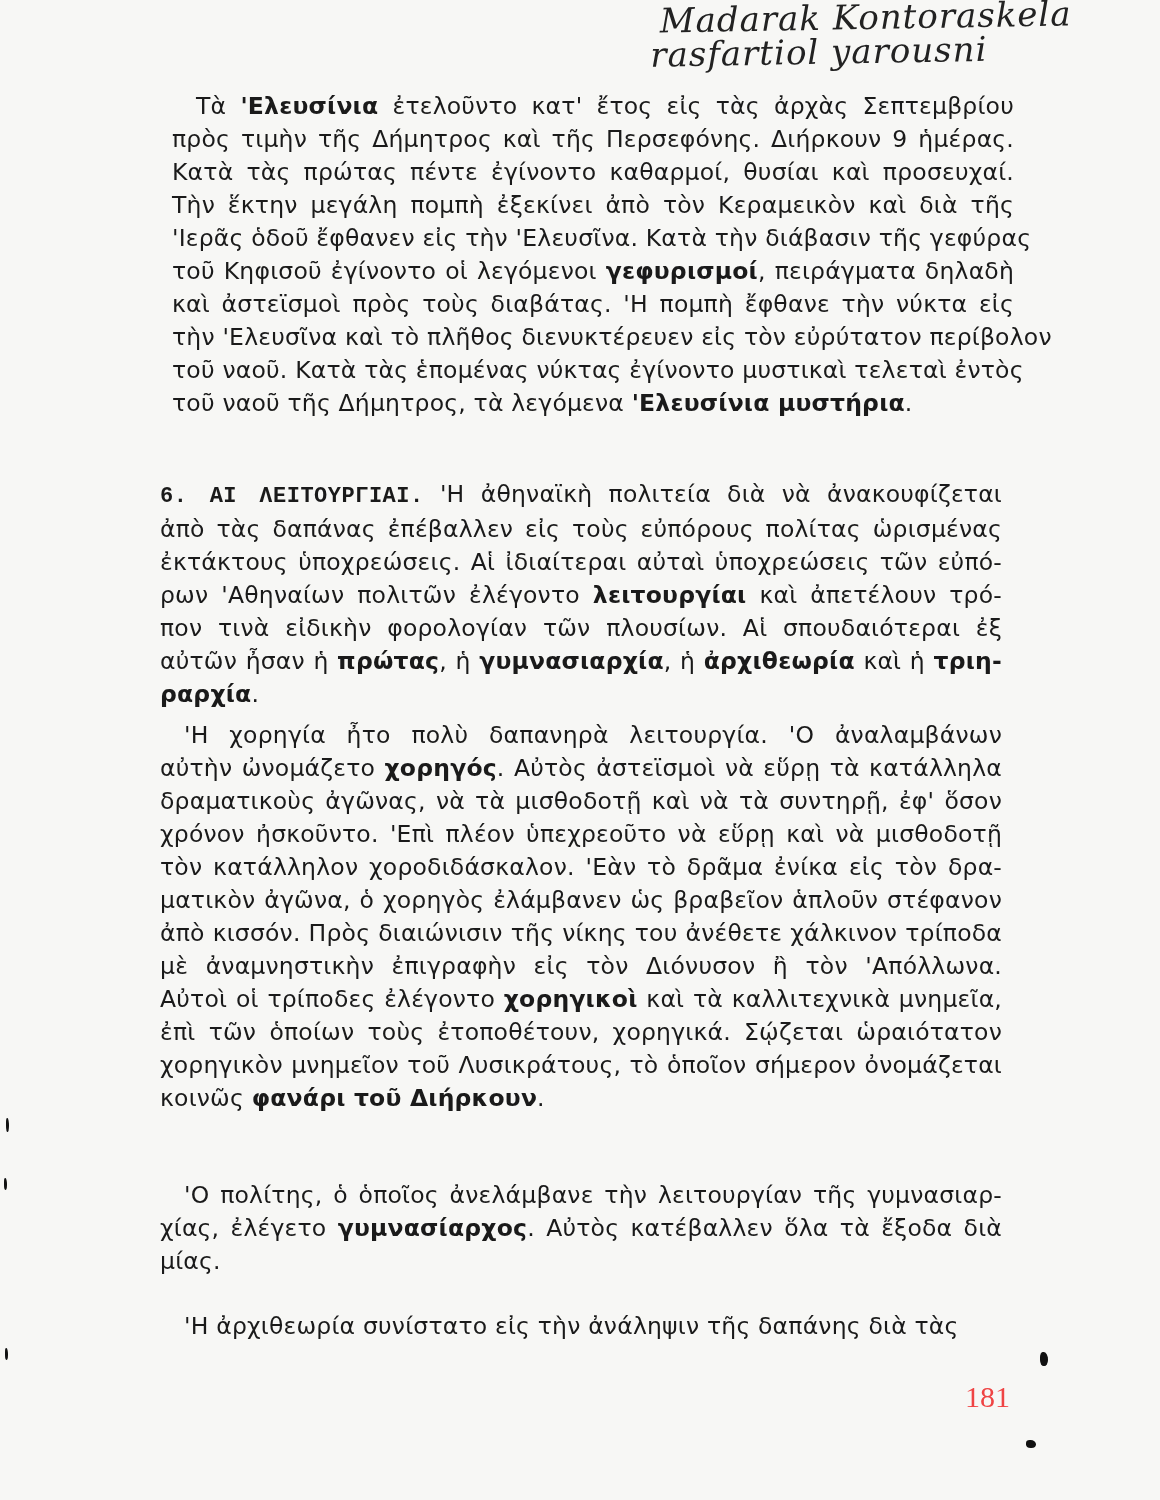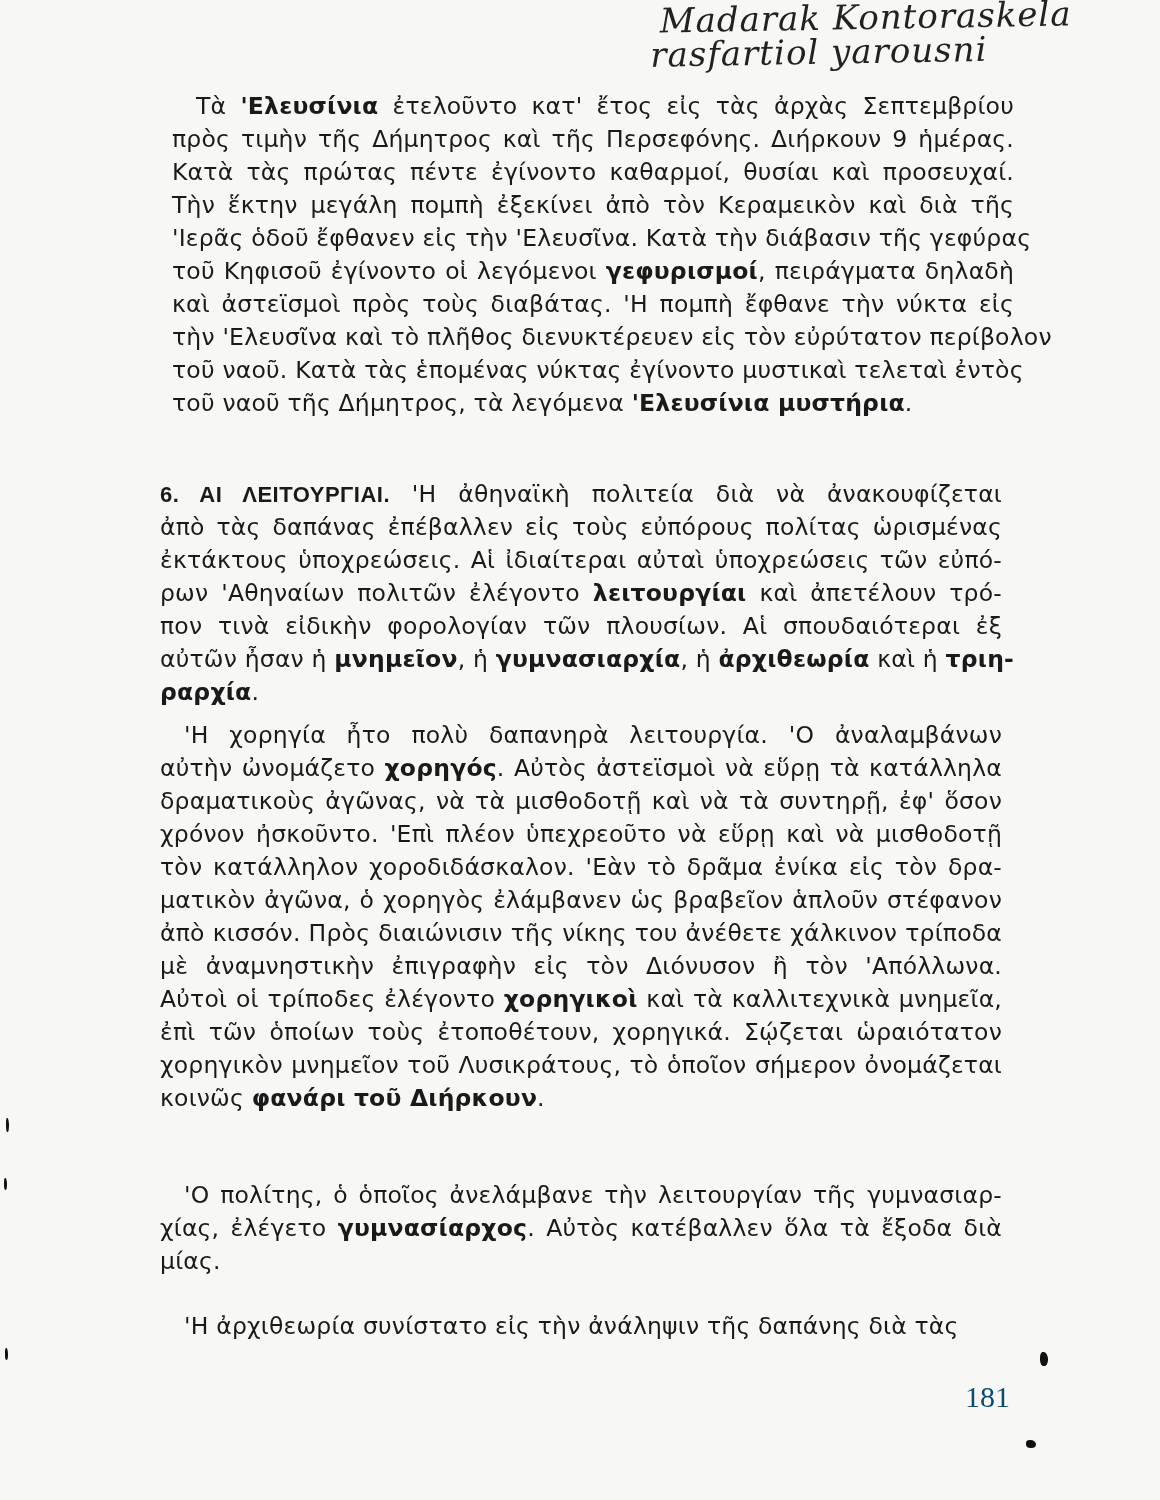--- a/index.html
+++ b/index.html
@@ -20,29 +20,29 @@
   .hw2 { margin-left: -10px; }
   .text-block {
     position: absolute; left: 160px; width: 842px;
     font-size: 23.5px; line-height: 33px;
     text-align: justify; letter-spacing: 0.2px;
   }
   .line { white-space: nowrap; text-align-last: justify; text-align: justify; display: block; }
   .line.last { text-align-last: left; }
   .indent { padding-left: 24px; }
   .b { font-weight: bold; }
-  .heading { font-family: Liberation Sans, sans-serif; font-weight: bold; font-size: 22px; letter-spacing: 0.5px; }
+  .heading { font-family: Liberation Mono, monospace; font-weight: bold; font-size: 22px; letter-spacing: 0.5px; }
   #p1 { top: 90px; margin-left: 12px; }
   #p2 { top: 478px; }
   #p3 { top: 719px; }
   #p4 { top: 1179px; }
   #p5 { top: 1310px; }
   .page-number {
     position: absolute; left: 965px; top: 1380px;
-    font-family: "Liberation Serif", serif; font-size: 30px; color: #0c4a6e;
+    font-family: "Liberation Serif", serif; font-size: 30px; color: #ef4444;
   }
   .mark { position: absolute; background: #111; border-radius: 40% 60% 50% 50%; }
 </style>
 </head>
 <body>
 
 <div class="page">
 
   <div class="handwriting">
     <div>Madarak   Kontoraskela</div>
@@ -60,21 +60,21 @@
       <span class="line"><span>τὴν 'Ελευσῖνα καὶ τὸ πλῆθος διενυκτέρευεν εἰς τὸν εὐρύτατον περίβολον</span></span>
       <span class="line"><span>τοῦ ναοῦ. Κατὰ τὰς ἑπομένας νύκτας ἐγίνοντο μυστικαὶ τελεταὶ ἐντὸς</span></span>
       <span class="line last"><span>τοῦ ναοῦ τῆς Δήμητρος, τὰ λεγόμενα </span><span class="b">'Ελευσίνια μυστήρια</span><span>.</span></span>
     </div>
   <div class="text-block" id="p2">
       <span class="line"><span class="heading">6. ΑΙ ΛΕΙΤΟΥΡΓΙΑΙ.</span><span> 'Η ἀθηναϊκὴ πολιτεία διὰ νὰ ἀνακουφίζεται</span></span>
       <span class="line"><span>ἀπὸ τὰς δαπάνας ἐπέβαλλεν εἰς τοὺς εὐπόρους πολίτας ὡρισμένας</span></span>
       <span class="line"><span>ἐκτάκτους ὑποχρεώσεις. Αἱ ἰδιαίτεραι αὐταὶ ὑποχρεώσεις τῶν εὐπό-</span></span>
       <span class="line"><span>ρων 'Αθηναίων πολιτῶν ἐλέγοντο </span><span class="b">λειτουργίαι</span><span> καὶ ἀπετέλουν τρό-</span></span>
       <span class="line"><span>πον τινὰ εἰδικὴν φορολογίαν τῶν πλουσίων. Αἱ σπουδαιότεραι ἐξ</span></span>
-      <span class="line"><span>αὐτῶν ἦσαν ἡ </span><span class="b">μνημεῖον</span><span>, ἡ </span><span class="b">γυμνασιαρχία</span><span>, ἡ </span><span class="b">ἀρχιθεωρία</span><span> καὶ ἡ </span><span class="b">τριη-</span></span>
+      <span class="line"><span>αὐτῶν ἦσαν ἡ </span><span class="b">πρώτας</span><span>, ἡ </span><span class="b">γυμνασιαρχία</span><span>, ἡ </span><span class="b">ἀρχιθεωρία</span><span> καὶ ἡ </span><span class="b">τριη-</span></span>
       <span class="line last"><span class="b">ραρχία</span><span>.</span></span>
     </div>
   <div class="text-block" id="p3">
       <span class="line indent"><span>'Η χορηγία ἦτο πολὺ δαπανηρὰ λειτουργία. 'Ο ἀναλαμβάνων</span></span>
       <span class="line"><span>αὐτὴν ὠνομάζετο </span><span class="b">χορηγός</span><span>. Αὐτὸς ἀστεϊσμοὶ νὰ εὕρῃ τὰ κατάλληλα</span></span>
       <span class="line"><span>δραματικοὺς ἀγῶνας, νὰ τὰ μισθοδοτῇ καὶ νὰ τὰ συντηρῇ, ἐφ' ὅσον</span></span>
       <span class="line"><span>χρόνον ἠσκοῦντο. 'Επὶ πλέον ὑπεχρεοῦτο νὰ εὕρῃ καὶ νὰ μισθοδοτῇ</span></span>
       <span class="line"><span>τὸν κατάλληλον χοροδιδάσκαλον. 'Εὰν τὸ δρᾶμα ἐνίκα εἰς τὸν δρα-</span></span>
       <span class="line"><span>ματικὸν ἀγῶνα, ὁ χορηγὸς ἐλάμβανεν ὡς βραβεῖον ἁπλοῦν στέφανον</span></span>
       <span class="line"><span>ἀπὸ κισσόν. Πρὸς διαιώνισιν τῆς νίκης του ἀνέθετε χάλκινον τρίποδα</span></span>

